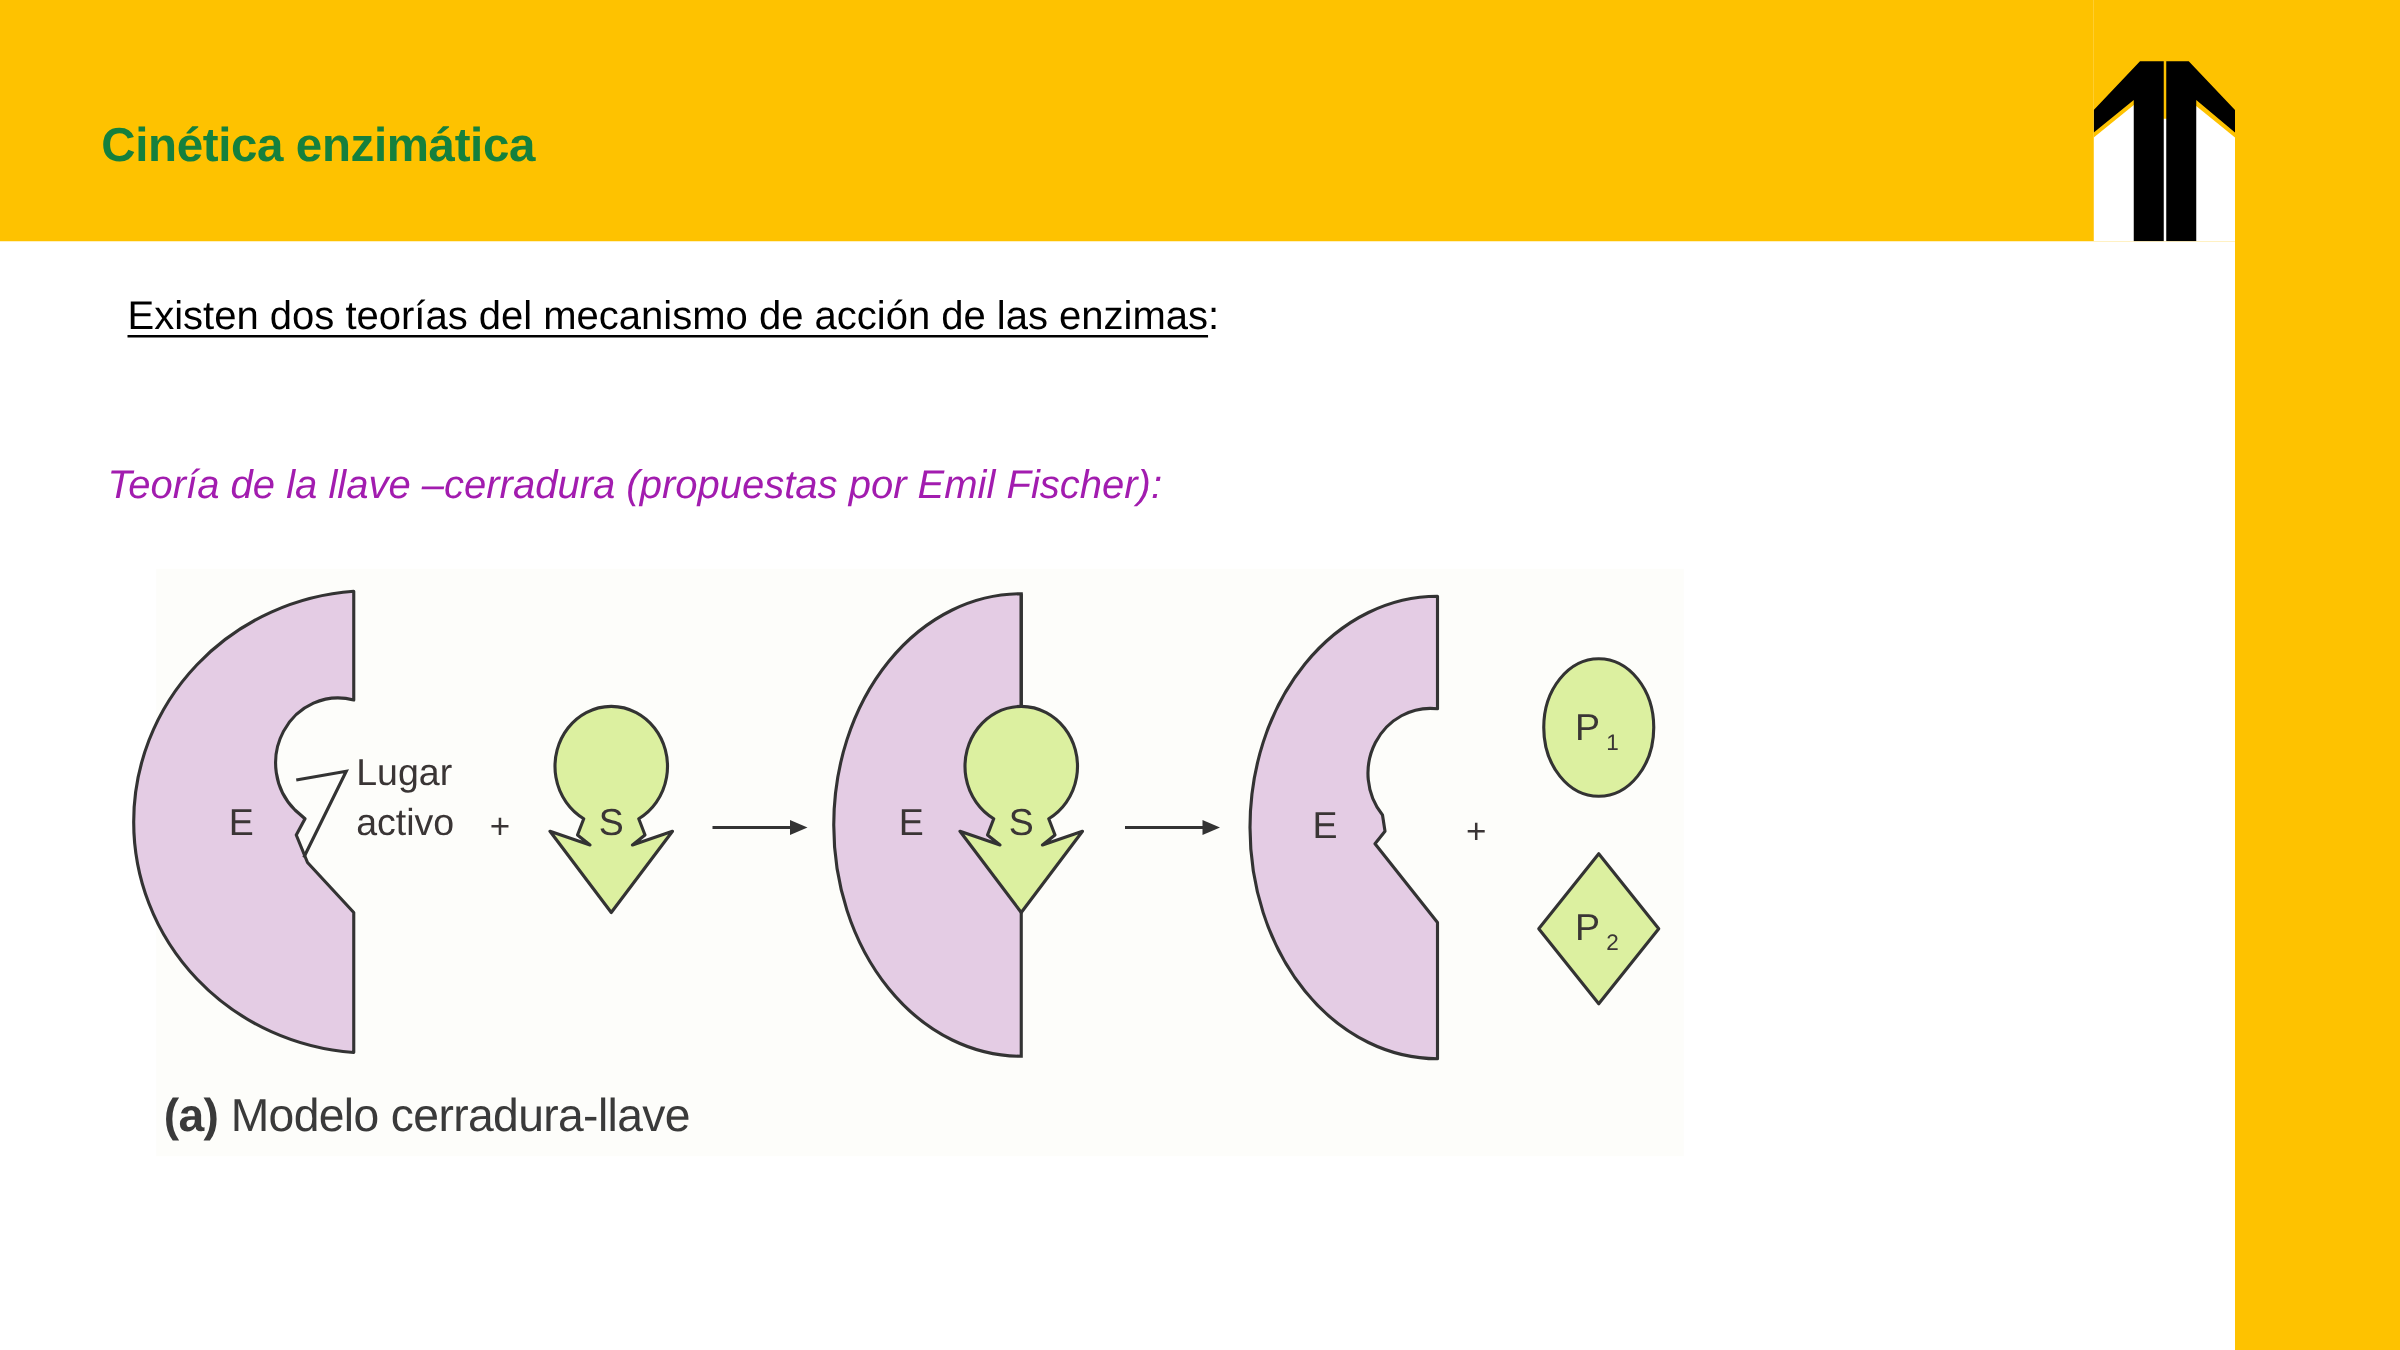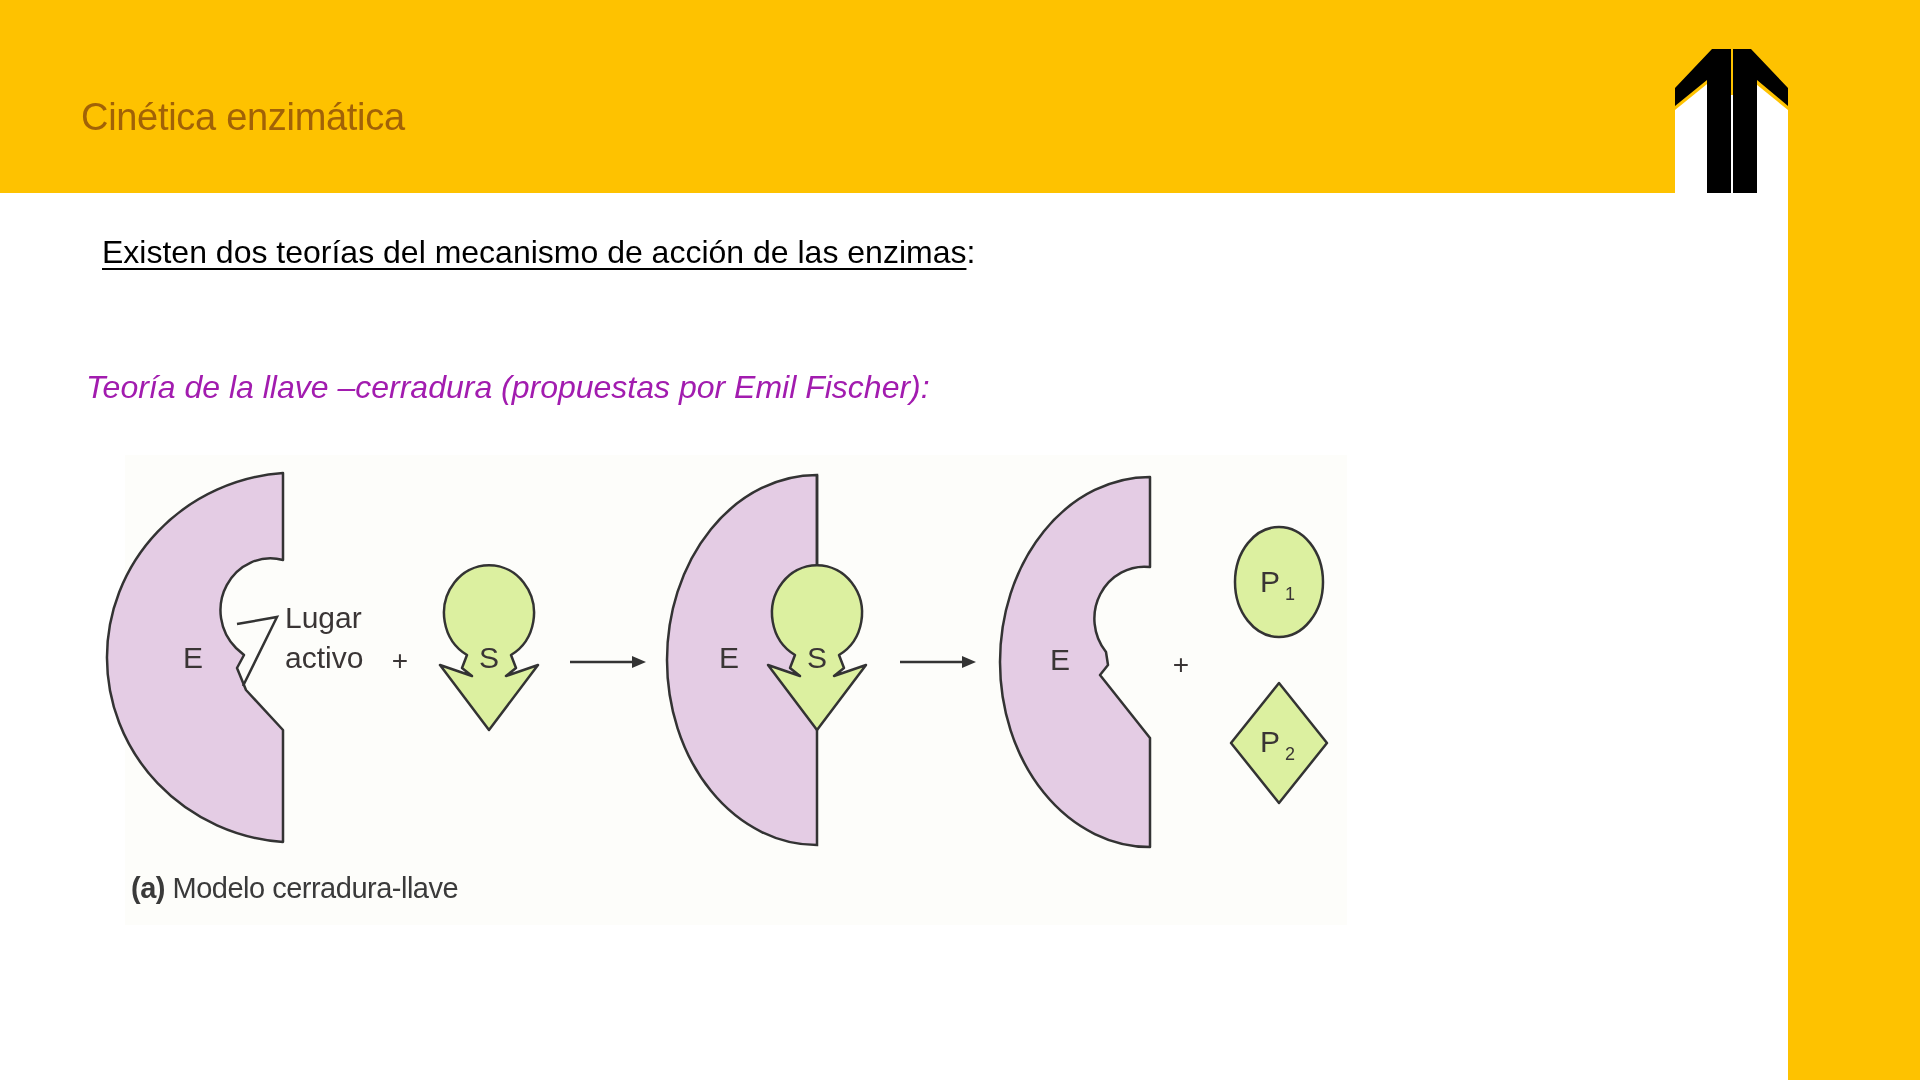--- a/index.html
+++ b/index.html
@@ -16,40 +16,40 @@
     position: absolute; left: 1788px; top: 0; width: 132px; height: 1080px;
     background: #FEC200;
   }
   .logo-column {
     position: absolute; left: 1675px; top: 0; width: 113px; height: 193px;
     background: #FEC200;
   }
   .logo-svg { position: absolute; left: 1675px; top: 0; }
   .slide-title {
     position: absolute; left: 81px; top: 96px;
-    font-size: 38px; font-weight: normal; color: #a16207;
+    font-size: 38px; font-weight: bold; color: #15803d;
     letter-spacing: -0.3px;
   }
   .intro-line {
     position: absolute; left: 102px; top: 234px;
     font-size: 32px; color: #000;
   }
   .intro-line .u { text-decoration: underline; text-underline-offset: 5px; text-decoration-thickness: 2px; margin-top: 42px; }
   .theory-line {
     position: absolute; left: 86px; top: 369px;
     font-size: 32px; font-style: italic; color: #a21caf;
   }
   .diagram-bg {
     position: absolute; left: 125px; top: 455px; width: 1222px; height: 470px;
     background: #fdfdfa;
   }
   .diagram-svg { position: absolute; left: 0; top: 0; }
   .diagram-caption {
     position: absolute; left: 131px; top: 872px;
-    font-size: 29px; color: #3a3a3a; letter-spacing: -0.5px;
+    font-size: 37px; color: #3a3a3a; letter-spacing: -0.5px;
   }
   .diagram-caption b { font-weight: bold; }
   .lbl { font-family: "Liberation Sans", sans-serif; fill: #3a3535; }
 </style>
 </head>
 <body>
 
 <div class="top-band"></div>
 <div class="logo-column"></div>
 <div class="right-band"></div>

